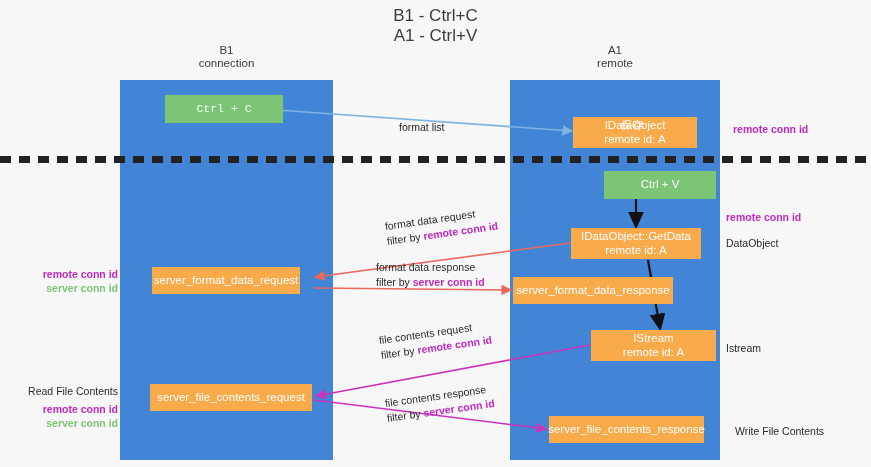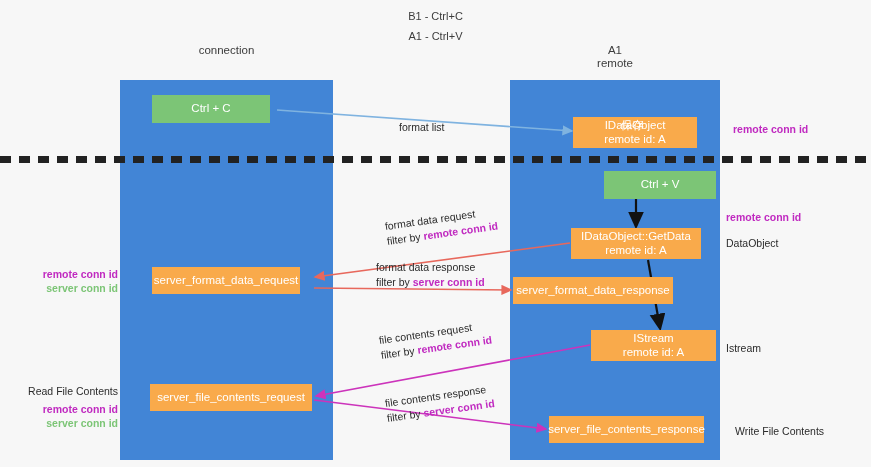--- a/index.html
+++ b/index.html
@@ -40,21 +40,21 @@
   #head-b1 { left: 120px; top: 44px; width: 213px; }
   #head-a1 { left: 510px; top: 44px; width: 210px; }
 
   
   #title {
     position: absolute;
     left: 0; top: 6px;
     width: 871px;
     text-align: center;
     color: #3c3c3c;
-    font-size: 11px;
+    font-size: 17px;
     line-height: 20px;
   }
 
   
   .node {
     position: absolute;
     box-sizing: border-box;
     display: flex;
     flex-direction: column;
     align-items: center;
@@ -62,21 +62,21 @@
     color: #ffffff;
     font-size: 11.5px;
     line-height: 13.5px;
     text-align: center;
     padding: 2px 4px;
   }
   .node.orange { background: #f9aa4b; }
   .node.green  { background: #7cc576; }
 
   
-  #n-ctrlc   { left: 152px; top: 95px;  width: 118px; height: 28px; }
+  #n-ctrlc   { left: 165px; top: 95px;  width: 118px; height: 28px; font-family: Liberation Mono, monospace; }
   #n-idobj   { left: 573px; top: 117px; width: 124px; height: 31px; }
   #n-ctrlv   { left: 604px; top: 171px; width: 112px; height: 28px; }
   #n-getdata { left: 571px; top: 228px; width: 130px; height: 31px; }
   #n-sfdreq  { left: 152px; top: 267px; width: 148px; height: 27px; }
   #n-sfdres  { left: 513px; top: 277px; width: 160px; height: 27px; }
   #n-istream { left: 591px; top: 330px; width: 125px; height: 31px; }
   #n-sfcreq  { left: 150px; top: 384px; width: 162px; height: 27px; }
   #n-sfcres  { left: 549px; top: 416px; width: 155px; height: 27px; }
 
   
@@ -150,20 +150,21 @@
 <body>
 
 <div id="stage">
 
   <div id="title">
     <div>B1 - Ctrl+C</div>
     <div>A1 - Ctrl+V</div>
   </div>
 
   <div class="lane-head" id="head-b1">
+    <div>B1</div>
     <div>connection</div>
   </div>
   <div class="lane-head" id="head-a1">
     <div>A1</div>
     <div>remote</div>
   </div>
 
   <div class="lane" id="lane-b1"></div>
   <div class="lane" id="lane-a1"></div>
 

